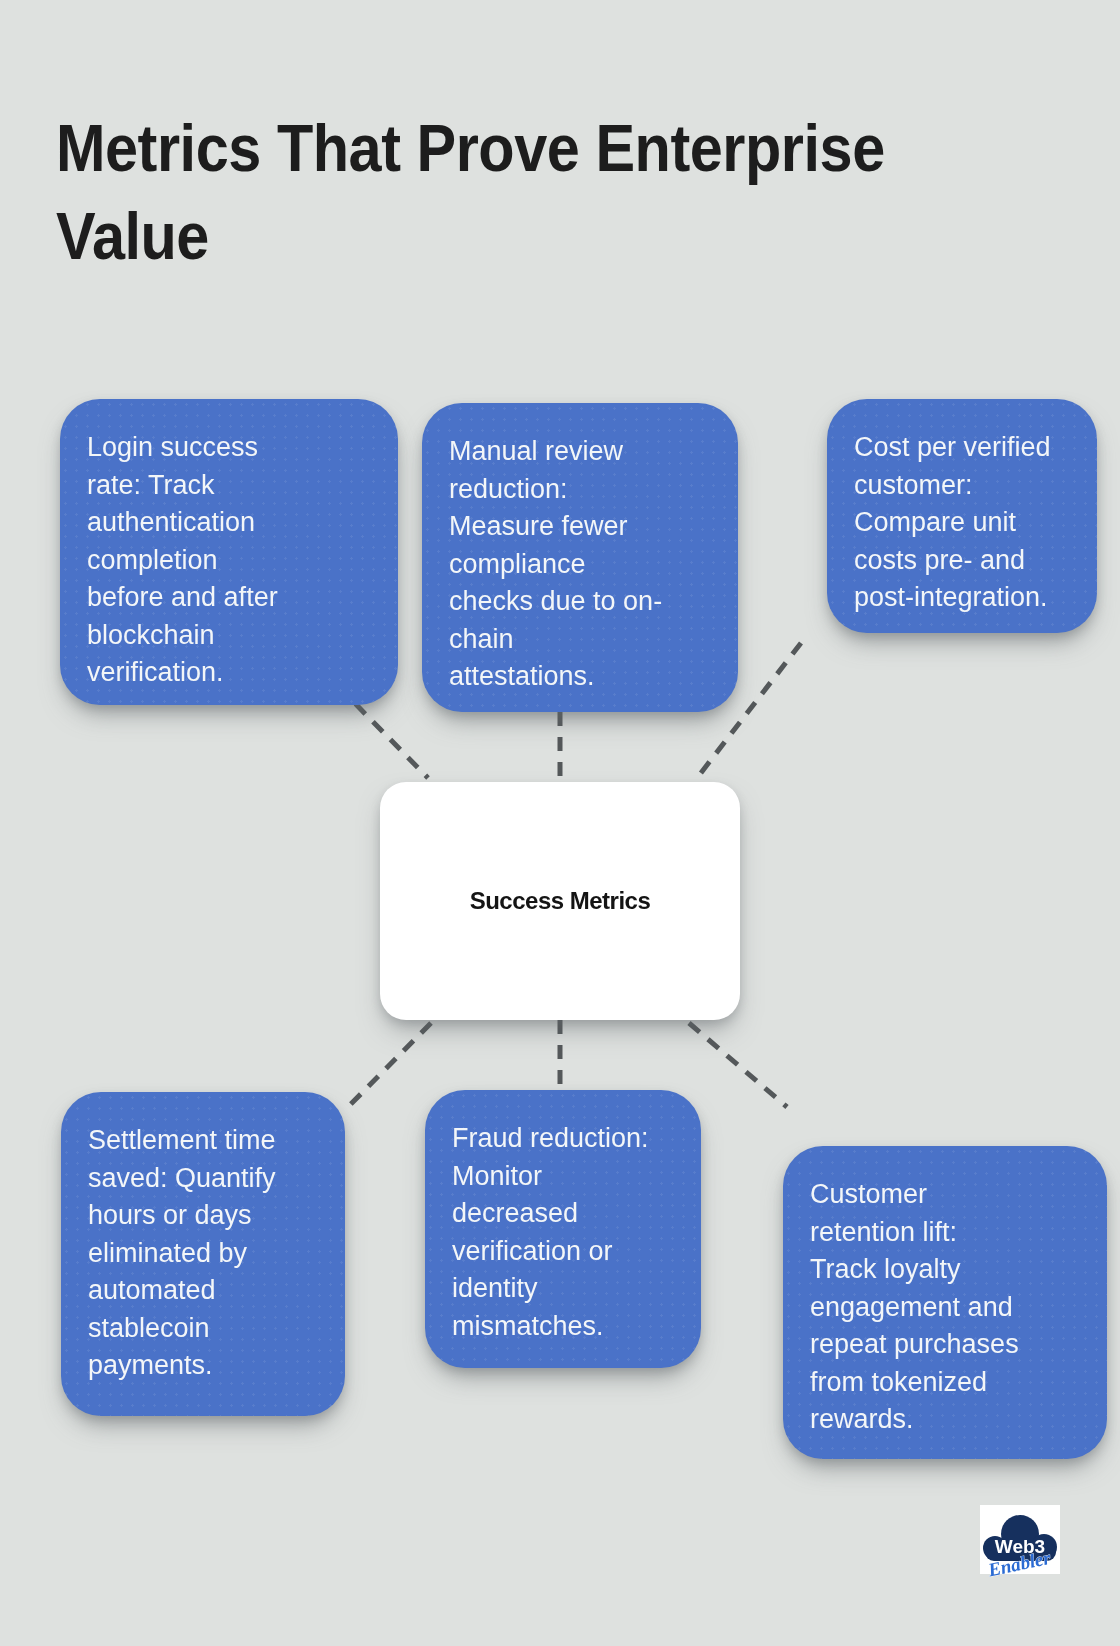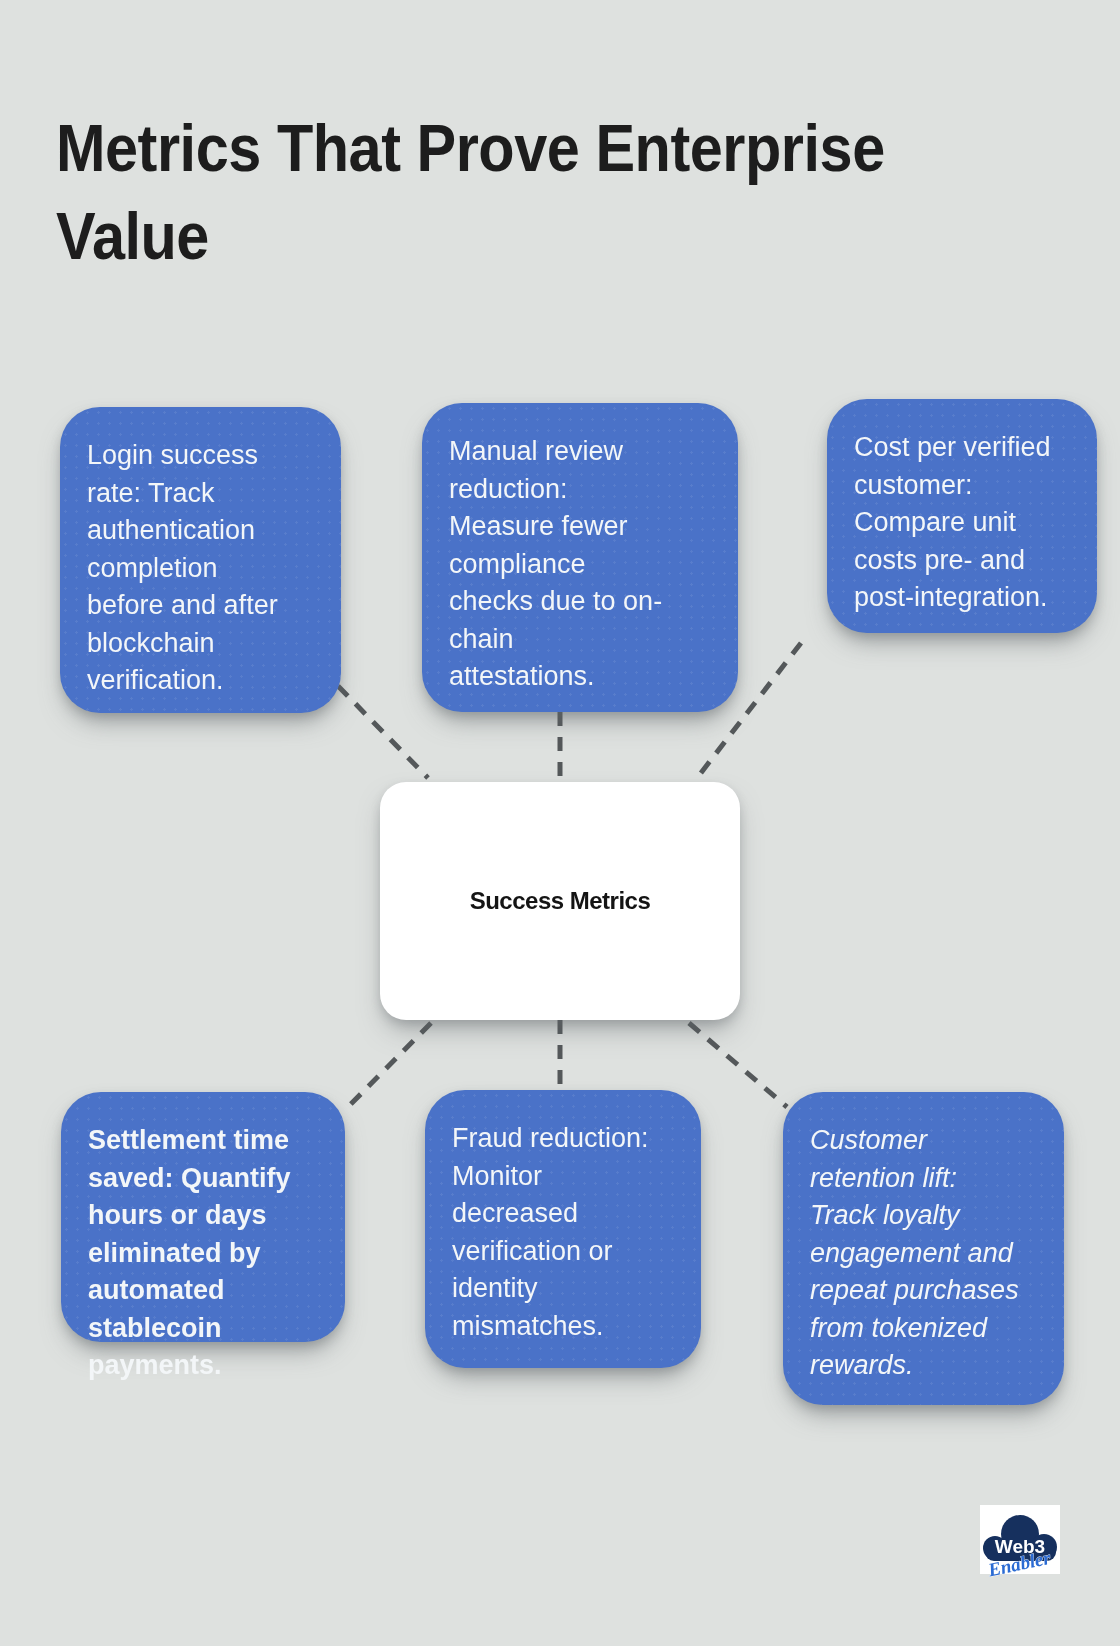--- a/index.html
+++ b/index.html
@@ -48,26 +48,26 @@
     background:var(--node-blue);
     background-image:radial-gradient(rgba(255,255,255,0.08) 1.2px, transparent 1.4px);
     background-size:11px 11px;
     border-radius:40px;
     color:var(--node-text);
     font-size:27px;line-height:37.5px;
     padding:30px 0 0 27px;
     box-shadow:0 14px 24px -6px rgba(96,102,106,0.55), 0 4px 10px rgba(96,102,106,0.25);
   }
   .node .node-text{width:214px;}
-  #node-0{left:60px;  top:399px; width:281px; height:306px;margin-top:8px;}
+  #node-0{left:60px;  top:399px; width:338px; height:306px;}
   #node-1{left:422px; top:403px; width:316px; height:309px;}
   #node-2{left:827px; top:399px; width:270px; height:234px;}
-  #node-3{left:61px;  top:1092px;width:284px; height:250px;font-weight:bold;}
+  #node-3{left:61px;  top:1092px;width:284px; height:324px;}
   #node-4{left:425px; top:1090px;width:276px; height:278px;}
-  #node-5{left:783px; top:1092px;width:281px; height:313px;font-style:italic;}
+  #node-5{left:783px; top:1146px;width:324px; height:313px;}
 
   
   .center-node{
     position:absolute;left:380px;top:782px;width:360px;height:238px;
     background:var(--center-bg);
     border-radius:26px;
     display:flex;align-items:center;justify-content:center;
     box-shadow:0 14px 26px -6px rgba(96,102,106,0.5), 0 4px 10px rgba(96,102,106,0.22);
   }
   .center-node .center-label{

